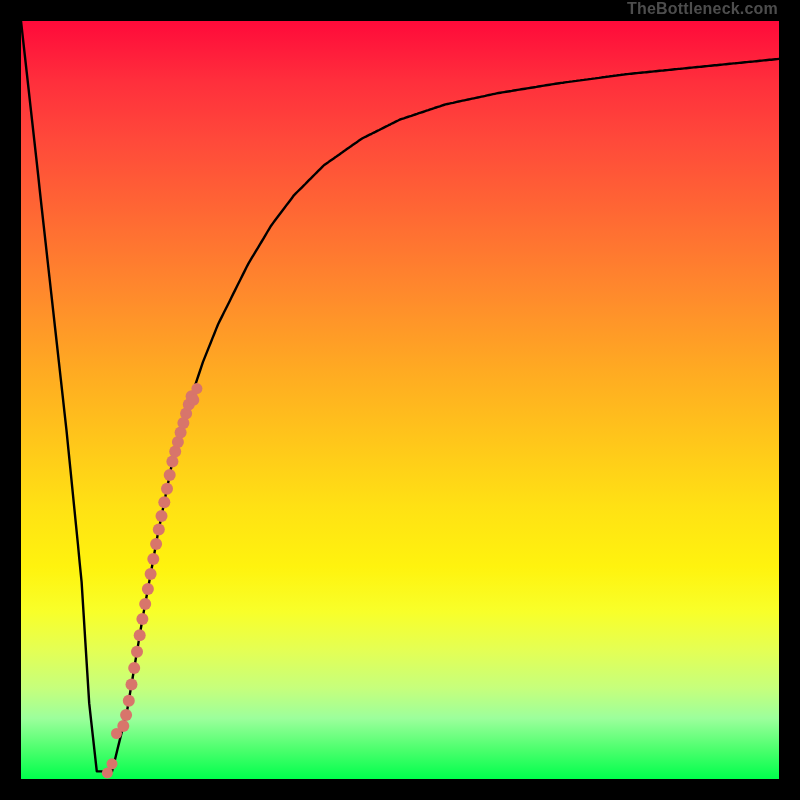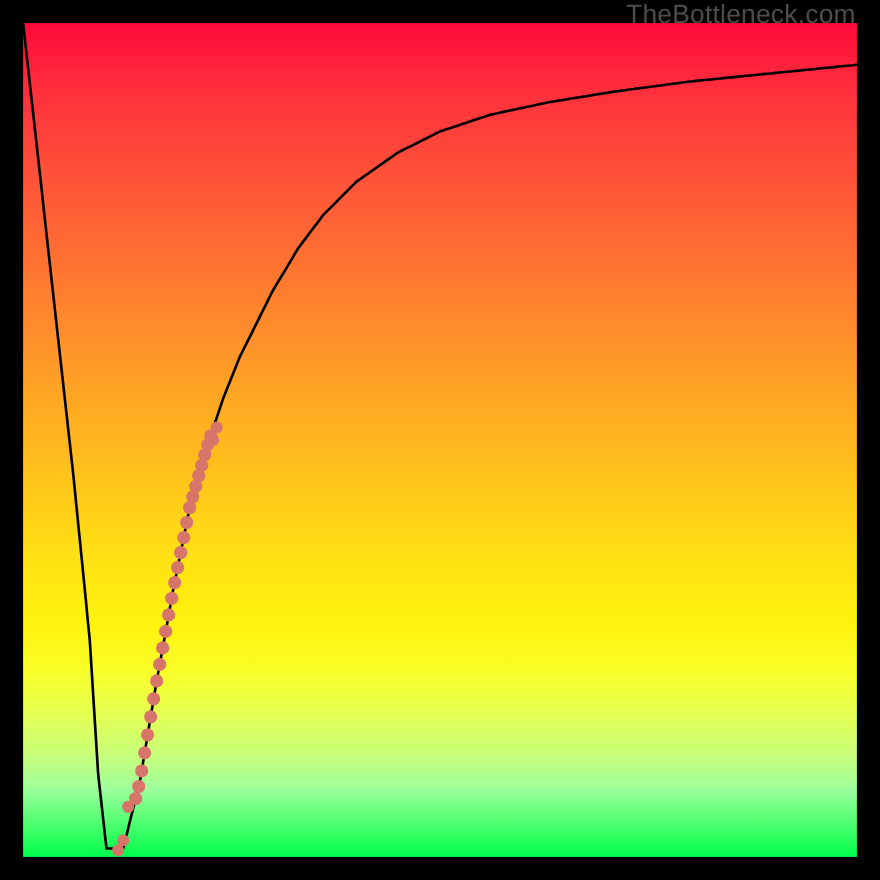--- a/index.html
+++ b/index.html
@@ -48,22 +48,22 @@
   }
   .curve-svg {
     position: absolute;
     inset: 0;
   }
   .watermark {
     position: absolute;
     top: 0;
     right: 22px;
     color: #4d4d4d;
-    font-size: 24px;
-    font-weight: 400;
+    font-size: 16px;
+    font-weight: 700;
     letter-spacing: 0.2px;
     user-select: none;
   }
 </style>
 </head>
 <body>
 
 <div class="frame">
   <div class="plot-area">
     <div class="gradient-bg"></div>

